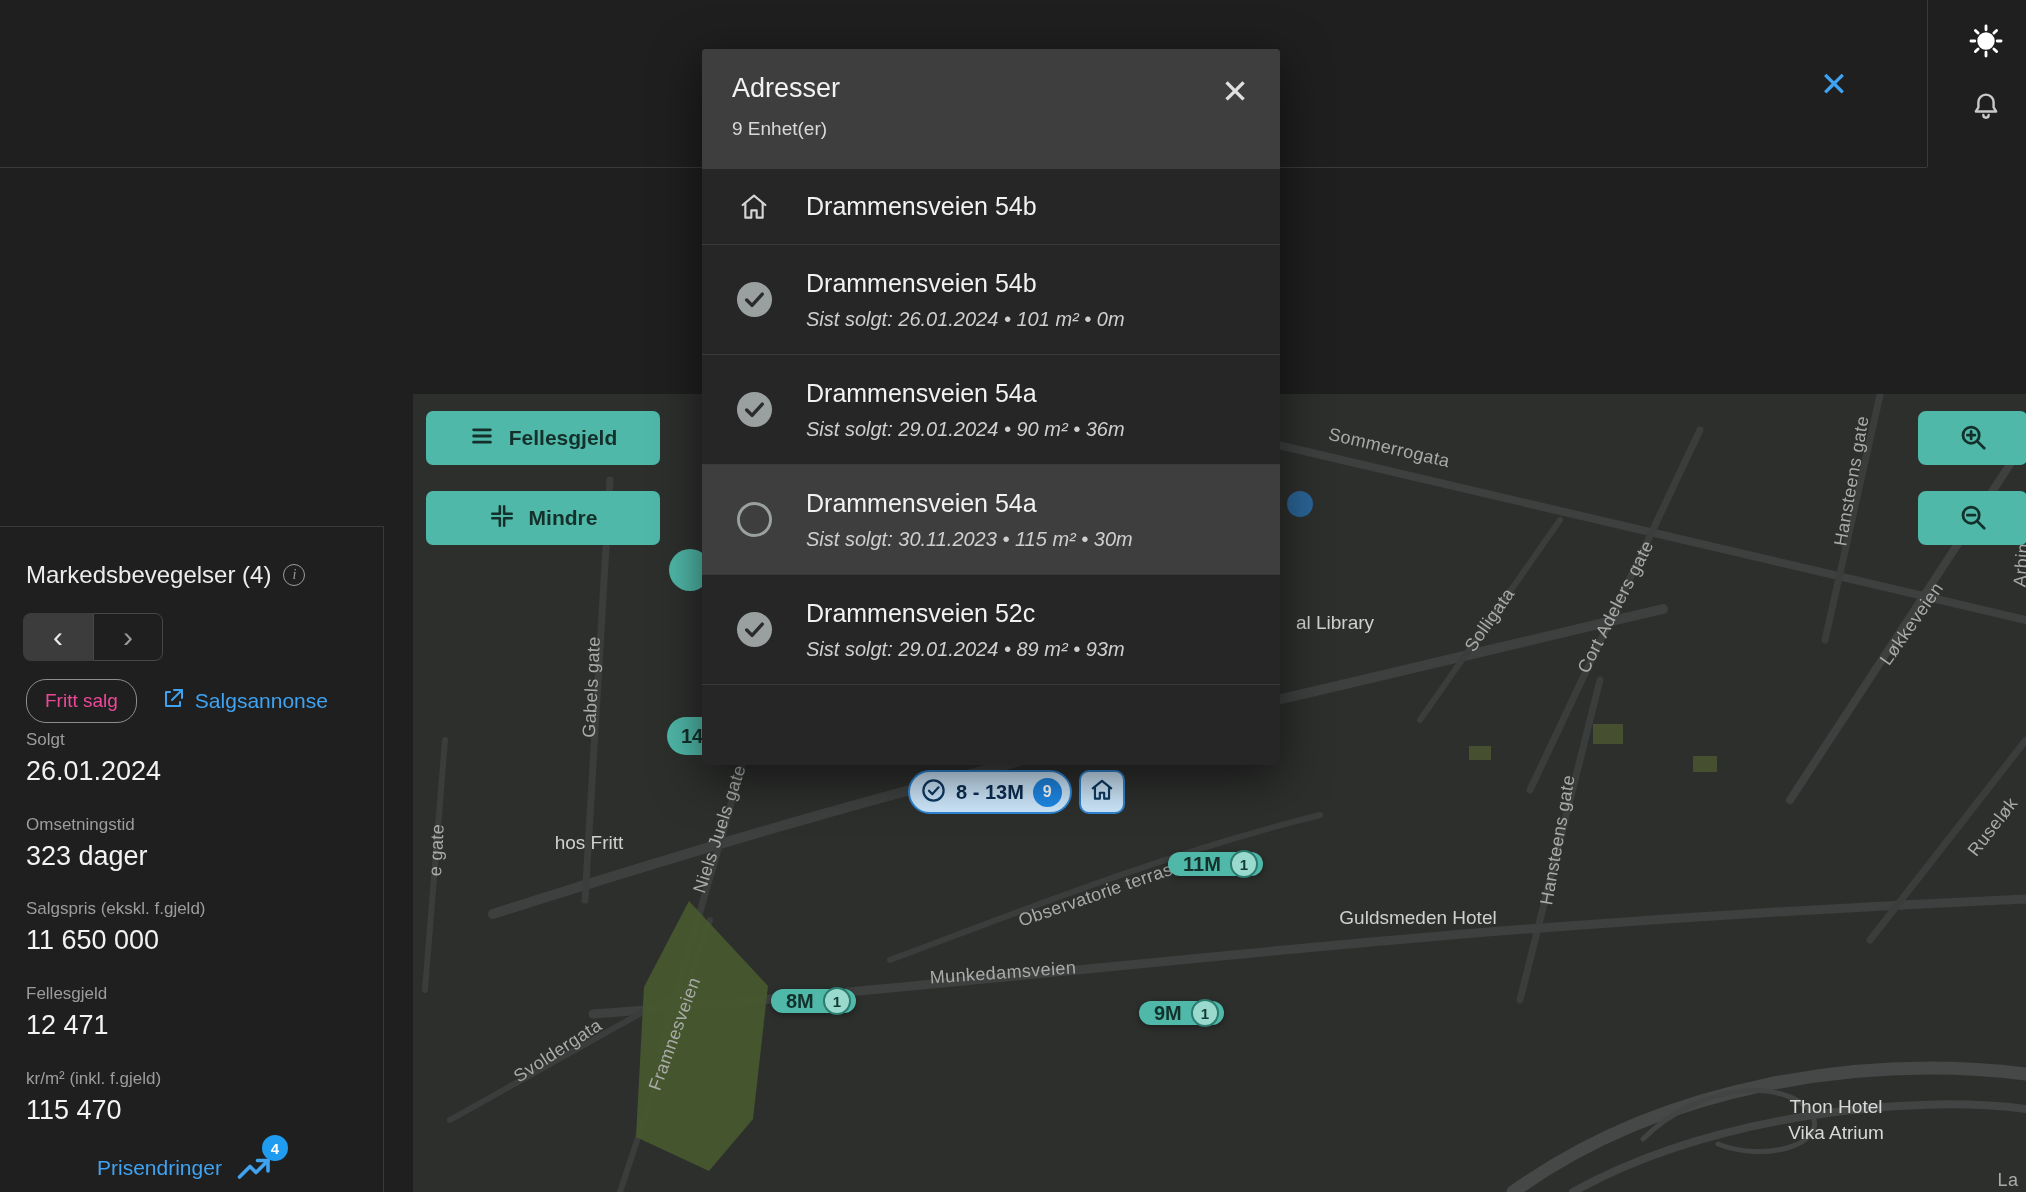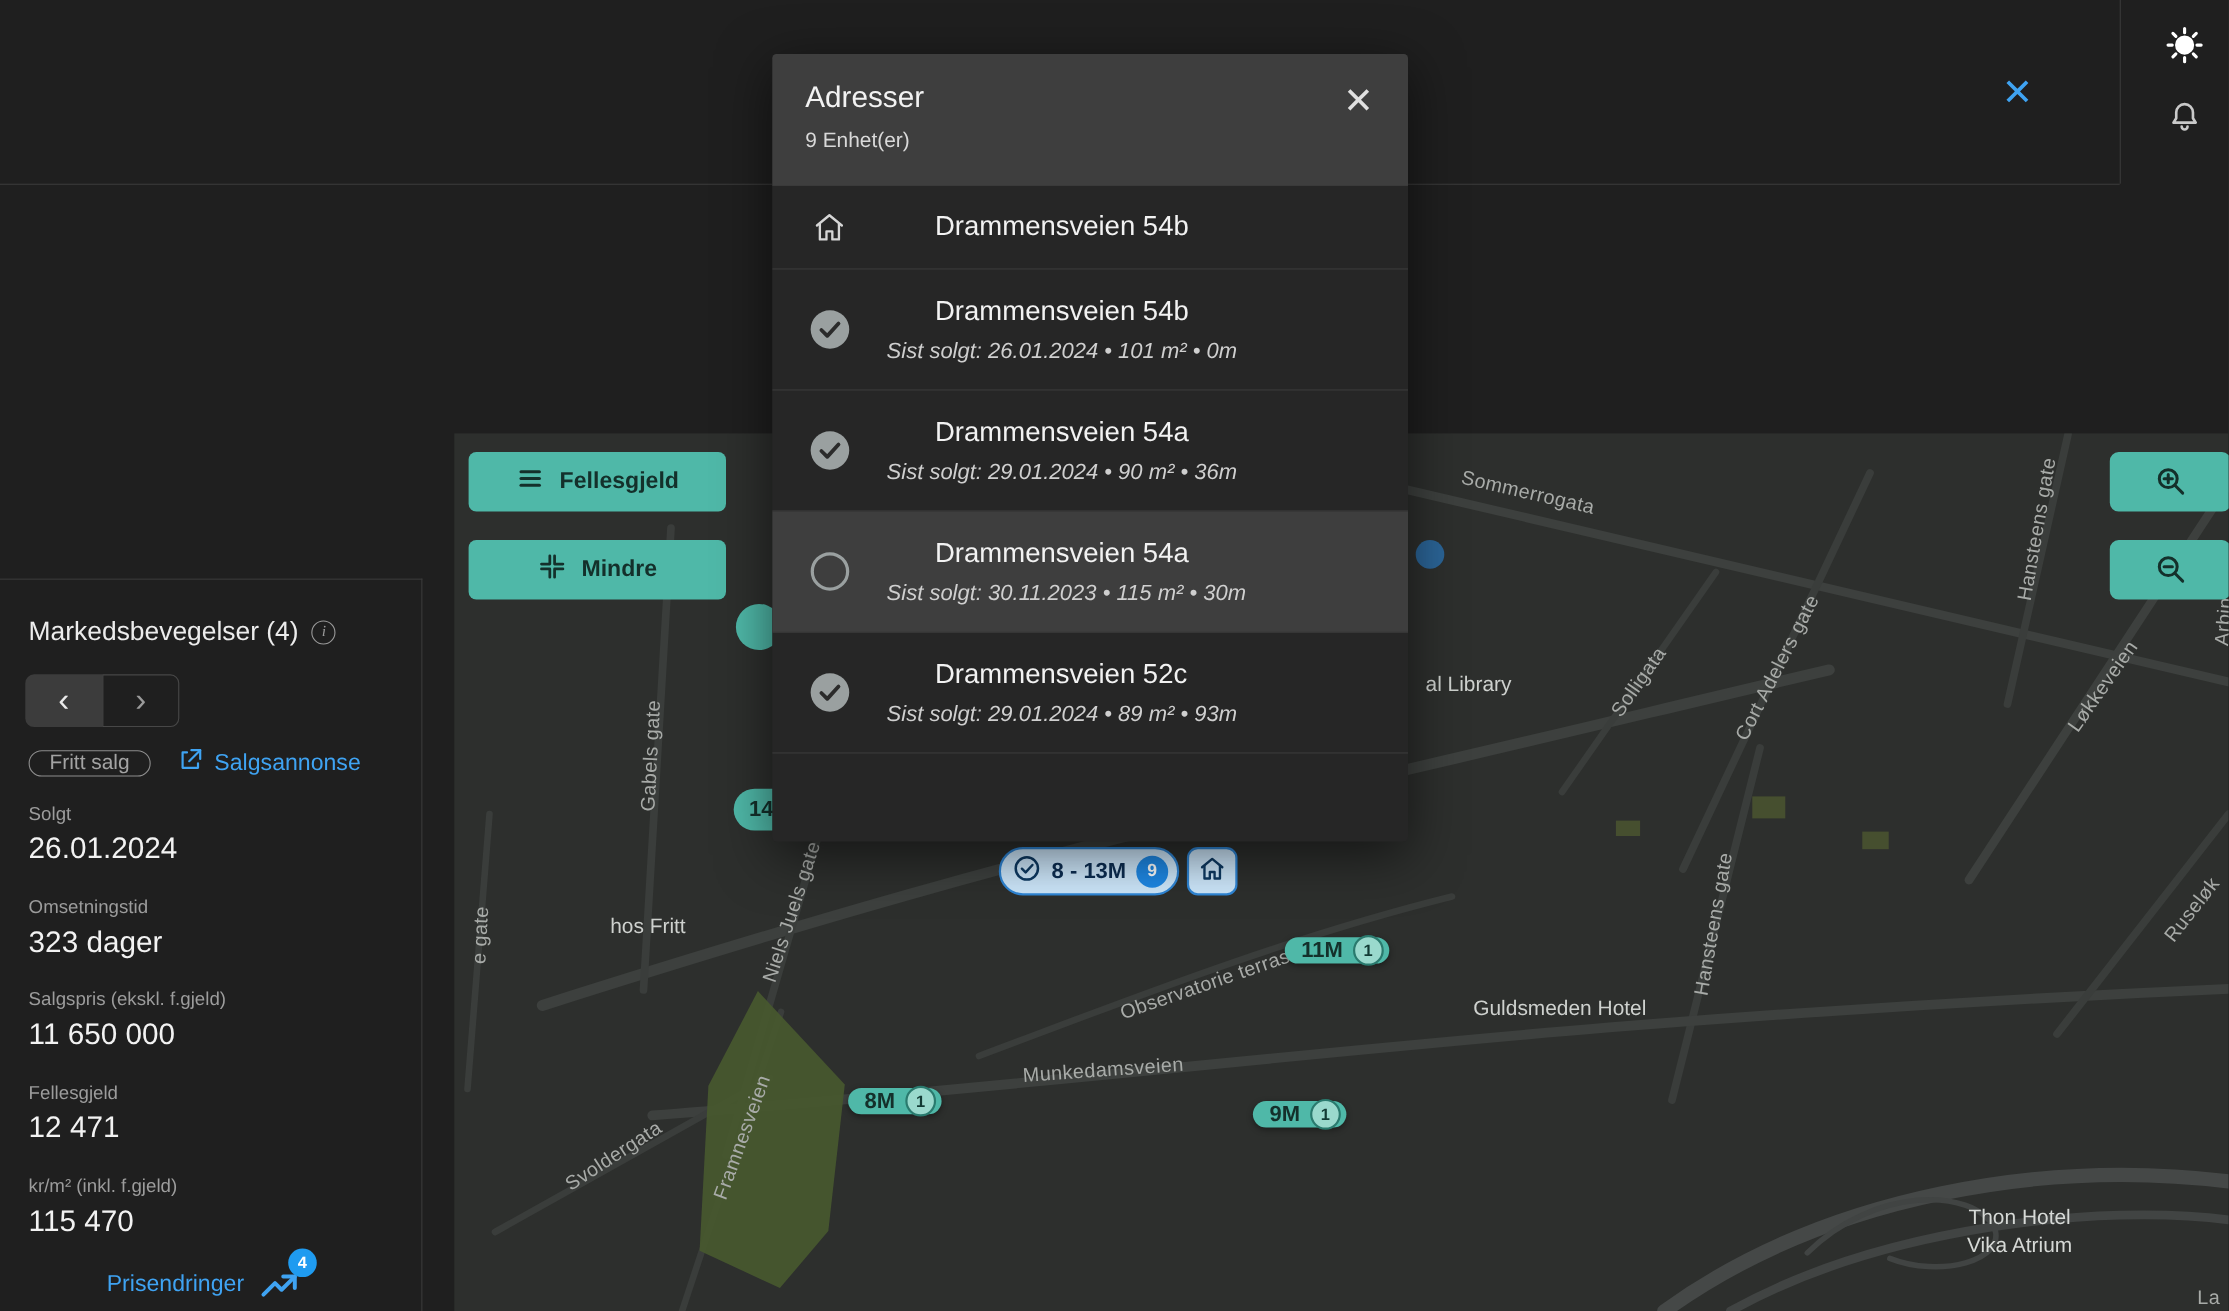--- a/index.html
+++ b/index.html
@@ -23,21 +23,21 @@
 
   
   .sidebar { position:absolute; left:0; top:526px; width:384px; height:666px; border-top:1px solid #3a3a3a; border-right:1px solid #3a3a3a; z-index:10; }
   .sb-title-row { position:absolute; left:26px; top:34px; display:flex; align-items:center; gap:12px; }
   .sb-title { font-size:24px; font-weight:400; color:#ececec; }
   .info-circle { width:22px; height:22px; border:1.5px solid #9a9a9a; border-radius:50%; color:#9a9a9a; font-size:14px; font-style:italic; display:flex; align-items:center; justify-content:center; cursor:pointer; font-family:"Liberation Serif", serif; }
   .pager { position:absolute; left:23px; top:86px; display:flex; }
   .pager-prev { width:70px; height:48px; background:#3c3c3c; border-radius:8px 0 0 8px; color:#eaeaea; font-size:30px; line-height:44px; }
   .pager-next { width:70px; height:48px; background:transparent; border:1px solid #474747; border-radius:0 8px 8px 0; color:#9a9a9a; font-size:30px; line-height:44px; }
   .sale-row { position:absolute; left:26px; top:152px; display:flex; align-items:center; gap:24px; }
-  .sale-pill { border:1px solid #8d8d8d; border-radius:20px; height:24px; padding:0 18px; display:flex; align-items:center; font-size:19px; color:#a3a3a3; }
+  .sale-pill { border:1px solid #8d8d8d; border-radius:20px; height:44px; padding:0 18px; display:flex; align-items:center; font-size:19px; color:#ec4899; }
   .ad-link { display:flex; align-items:center; gap:10px; color:#3fa3f2; font-size:21px; text-decoration:none; cursor:pointer; }
   .fields { position:absolute; left:26px; top:204px; }
   .field { margin-bottom:29px; }
   .f-label { font-size:17px; color:#9c9c9c; line-height:1; margin-bottom:9px; }
   .f-value { font-size:27px; color:#f2f2f2; line-height:1.1; }
   .price-changes { position:absolute; left:97px; top:622px; display:flex; align-items:center; gap:12px; }
   .pc-link { color:#3fa3f2; font-size:21px; cursor:pointer; }
   .trend-wrap { position:relative; width:38px; height:38px; display:flex; align-items:center; justify-content:center; }
   .pc-badge { position:absolute; top:-14px; right:-16px; width:26px; height:26px; border-radius:50%; background:#1f9bf0; color:#fff; font-size:15px; font-weight:700; display:flex; align-items:center; justify-content:center; }
 
@@ -71,21 +71,21 @@
   .modal { position:absolute; left:702px; top:49px; width:578px; height:716px; background:#262626; border-radius:4px; overflow:hidden; z-index:50; box-shadow:0 12px 48px rgba(0,0,0,.55); }
   .m-header { position:relative; height:120px; background:#3e3e3e; padding:24px 30px 0 30px; }
   .m-title { font-size:27px; font-weight:400; color:#f2f2f2; margin-bottom:14px; }
   .m-sub { font-size:19px; color:#d9d9d9; }
   .m-close { position:absolute; right:22px; top:20px; width:46px; height:46px; color:#e0e0e0; font-size:33px; font-weight:300; line-height:44px; text-align:center; }
   .mrow { display:flex; align-items:center; border-bottom:1px solid #3a3a3a; cursor:pointer; }
   .mrow.primary { height:76px; }
   .mrow.unit { height:110px; }
   .mrow.highlight { background:#3e3e3e; }
   .m-icon { width:104px; display:flex; align-items:center; justify-content:center; flex:0 0 104px; }
-  .mtitle { font-size:25px; font-weight:500; color:#f2f2f2; margin-bottom:10px;margin-left:44px; }
+  .mtitle { font-size:25px; font-weight:500; color:#f2f2f2; margin-bottom:10px; }
   .mrow.primary .mtitle { margin-bottom:0; font-weight:400; }
   .msub { font-size:20px; color:#cfcfcf;font-style:italic; }
 </style>
 </head>
 <body>
 
 <div class="map">
   <svg class="roads" width="1613" height="798" viewBox="0 0 1613 798">
     <g fill="none" stroke-linecap="round">
       <path d="M80 520 C300 450 520 385 760 330 C950 287 1100 250 1250 215" stroke="#3d403e" stroke-width="10"></path>

